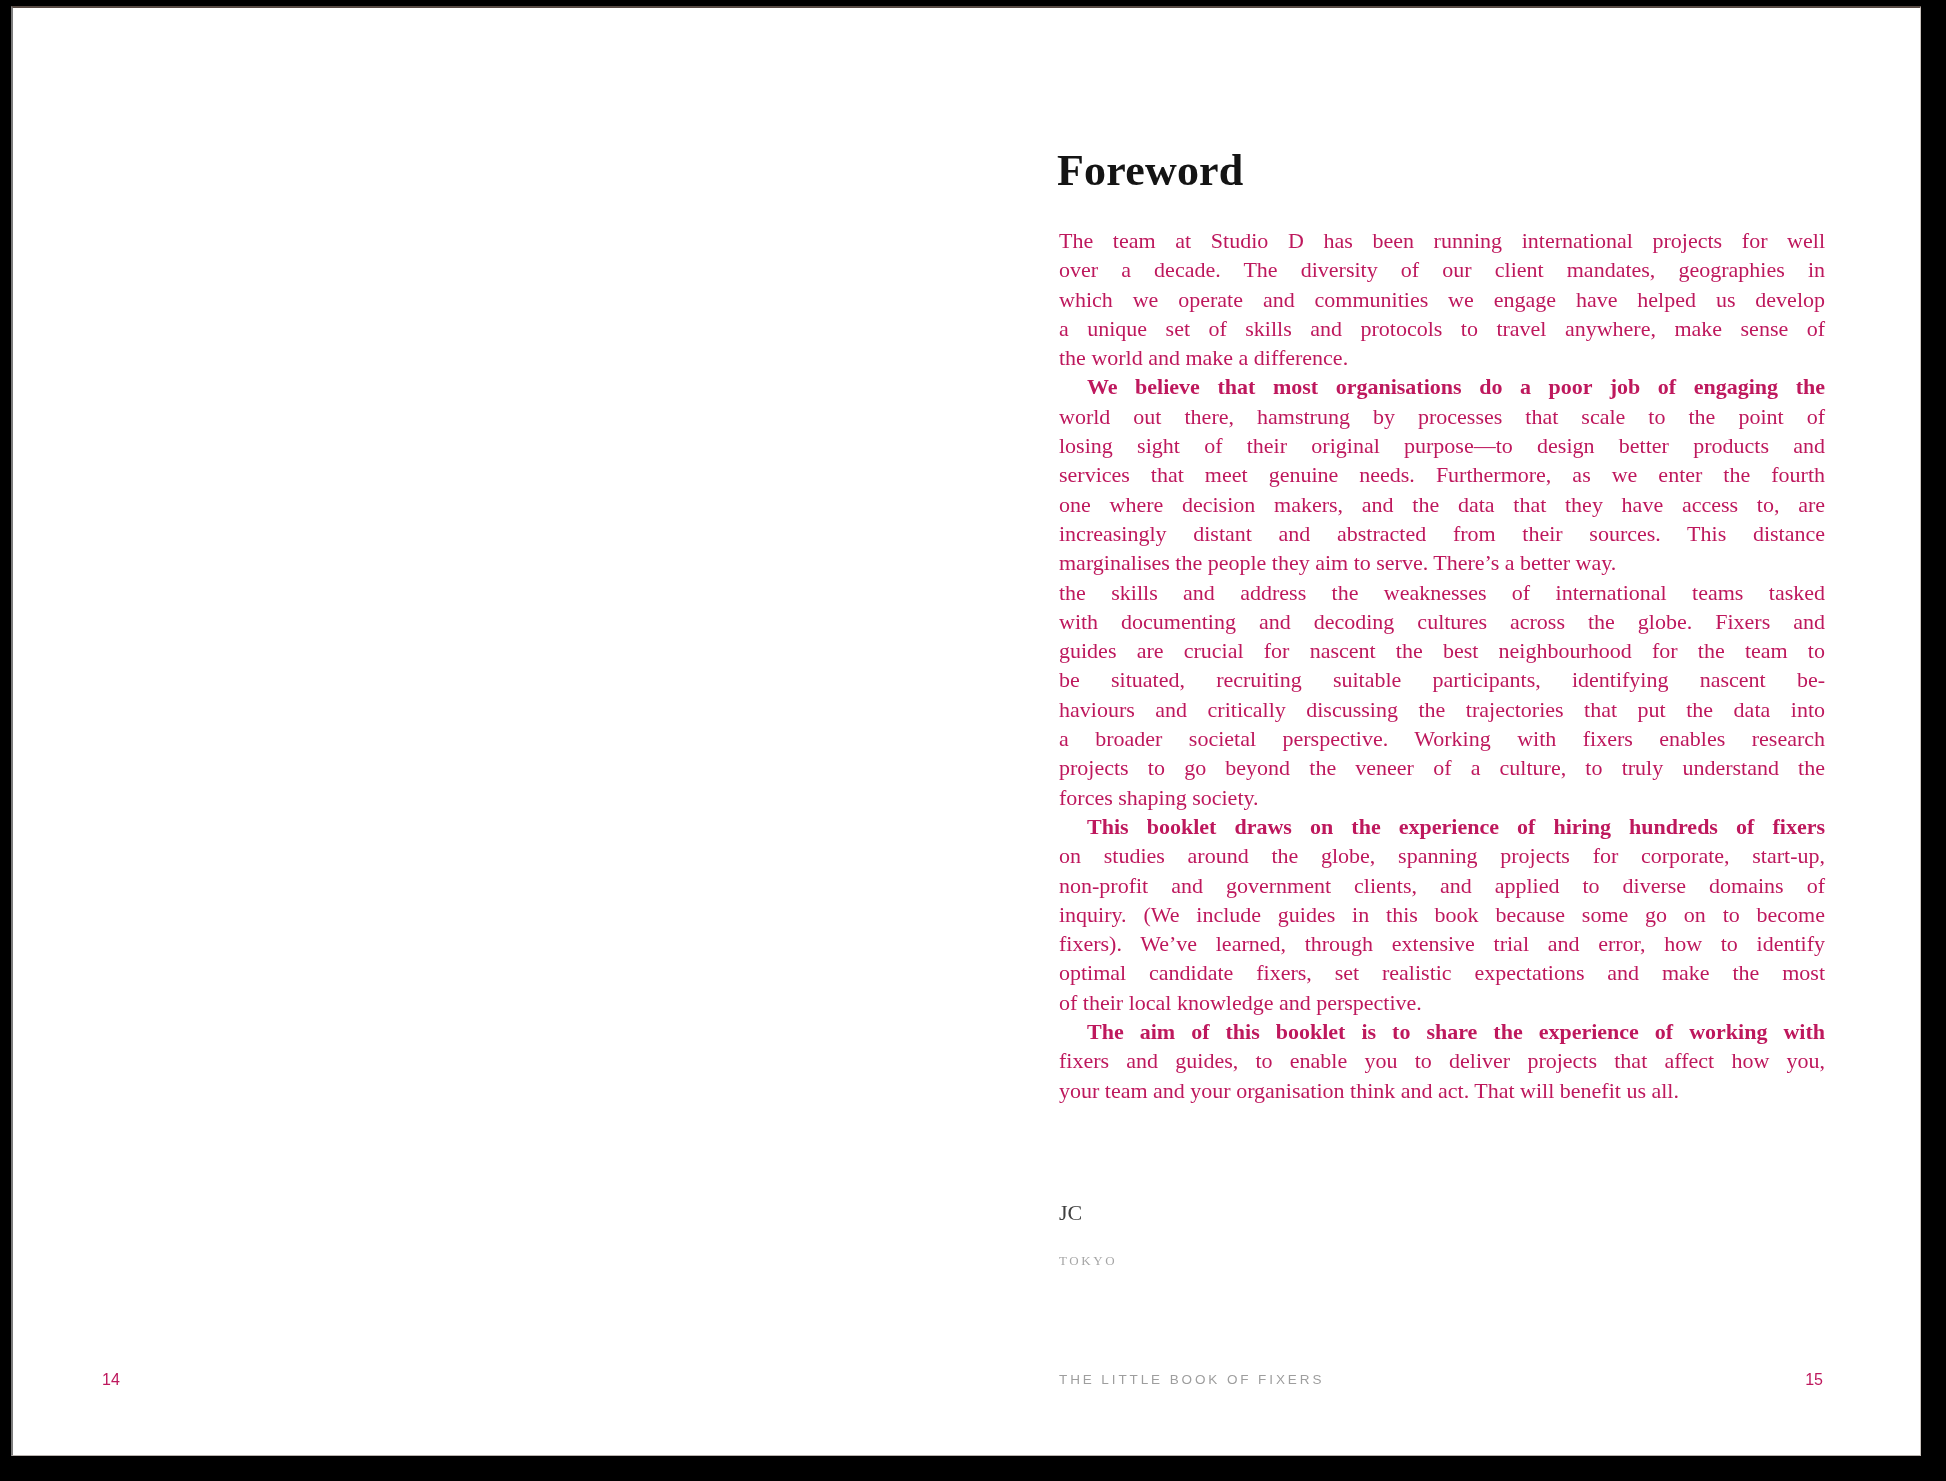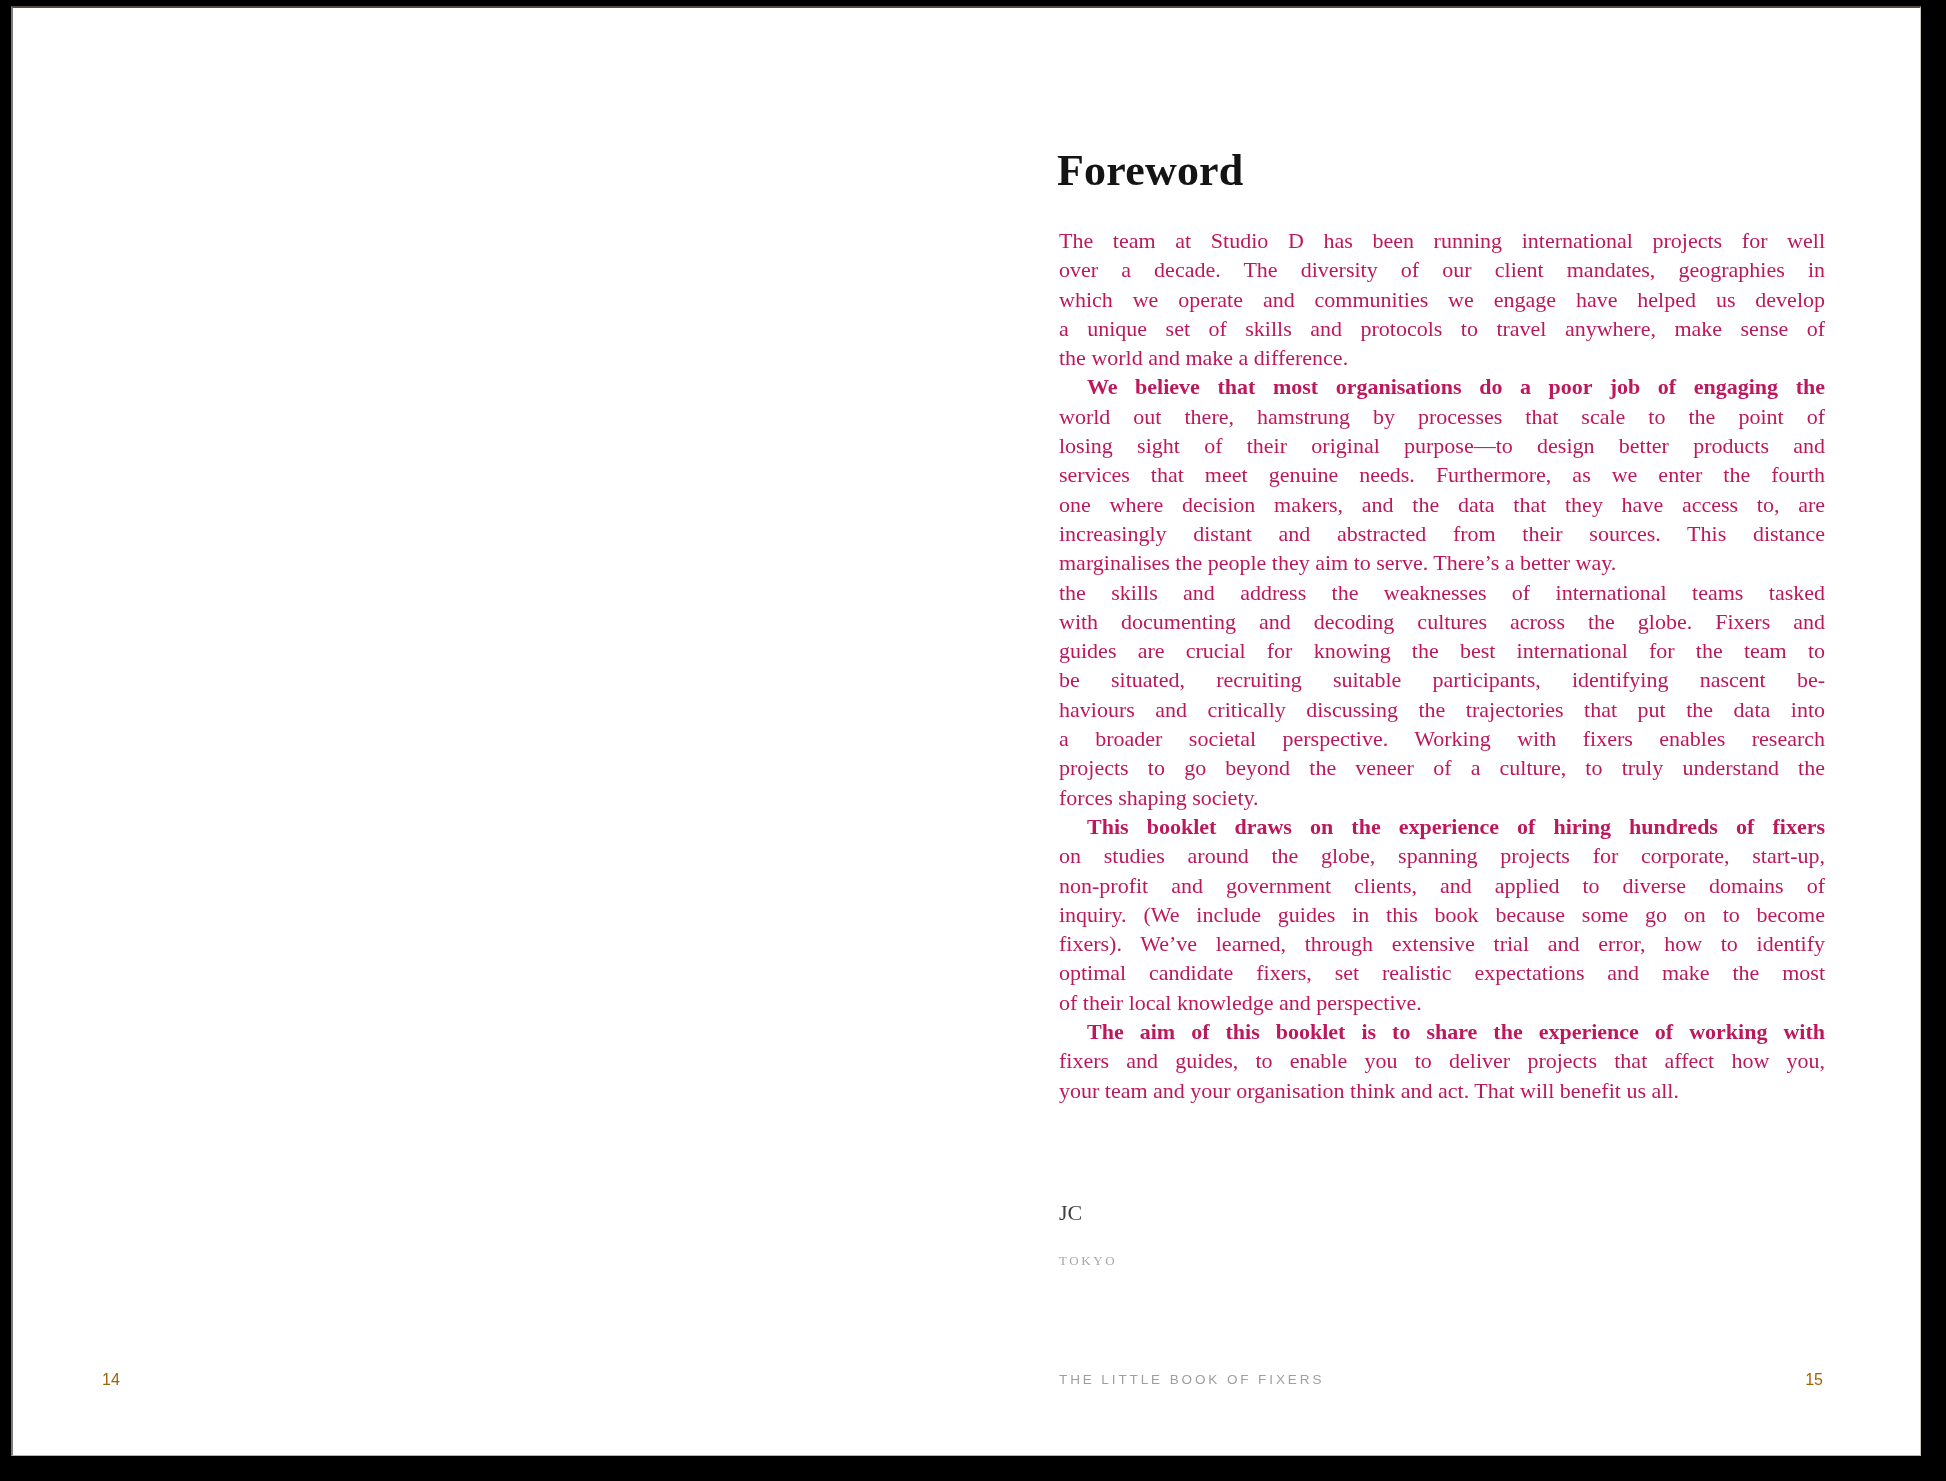--- a/index.html
+++ b/index.html
@@ -65,21 +65,21 @@
     left: 1046px;
     top: 1364px;
     font-family: "Liberation Sans", "DejaVu Sans", sans-serif;
     font-size: 13.5px;
     letter-spacing: 2.9px;
     color: #9e9e9e;
   }
   .page-number {
     font-family: "Liberation Sans", "DejaVu Sans", sans-serif;
     font-size: 16px;
-    color: #a16207;
+    color: #be185d;
     top: 1363px;
   }
   .pn-left { left: 89px; }
   .pn-right { left: 1780px; width: 30px; text-align: right; }
 </style>
 </head>
 <body>
 
 <div class="spread">
 
@@ -98,21 +98,21 @@
         <div class="line last">the world and make a difference.</div>
         <div class="line indent">We believe that most organisations do a poor job of engaging the</div>
         <div class="line">world out there, hamstrung by processes that scale to the point of</div>
         <div class="line">losing sight of their original purpose—to design better products and</div>
         <div class="line">services that meet genuine needs. Furthermore, as we enter the fourth</div>
         <div class="line">one where decision makers, and the data that they have access to, are</div>
         <div class="line">increasingly distant and abstracted from their sources. This distance</div>
         <div class="line last">marginalises the people they aim to serve. There’s a better way.</div>
         <div class="line">the skills and address the weaknesses of international teams tasked</div>
         <div class="line">with documenting and decoding cultures across the globe. Fixers and</div>
-        <div class="line">guides are crucial for knowing the best international for the team to</div>
+        <div class="line">guides are crucial for nascent the best neighbourhood for the team to</div>
         <div class="line">be situated, recruiting suitable participants, identifying nascent be-</div>
         <div class="line">haviours and critically discussing the trajectories that put the data into</div>
         <div class="line">a broader societal perspective. Working with fixers enables research</div>
         <div class="line">projects to go beyond the veneer of a culture, to truly understand the</div>
         <div class="line last">forces shaping society.</div>
         <div class="line indent">This booklet draws on the experience of hiring hundreds of fixers</div>
         <div class="line">on studies around the globe, spanning projects for corporate, start-up,</div>
         <div class="line">non-profit and government clients, and applied to diverse domains of</div>
         <div class="line">inquiry. (We include guides in this book because some go on to become</div>
         <div class="line">fixers). We’ve learned, through extensive trial and error, how to identify</div>

